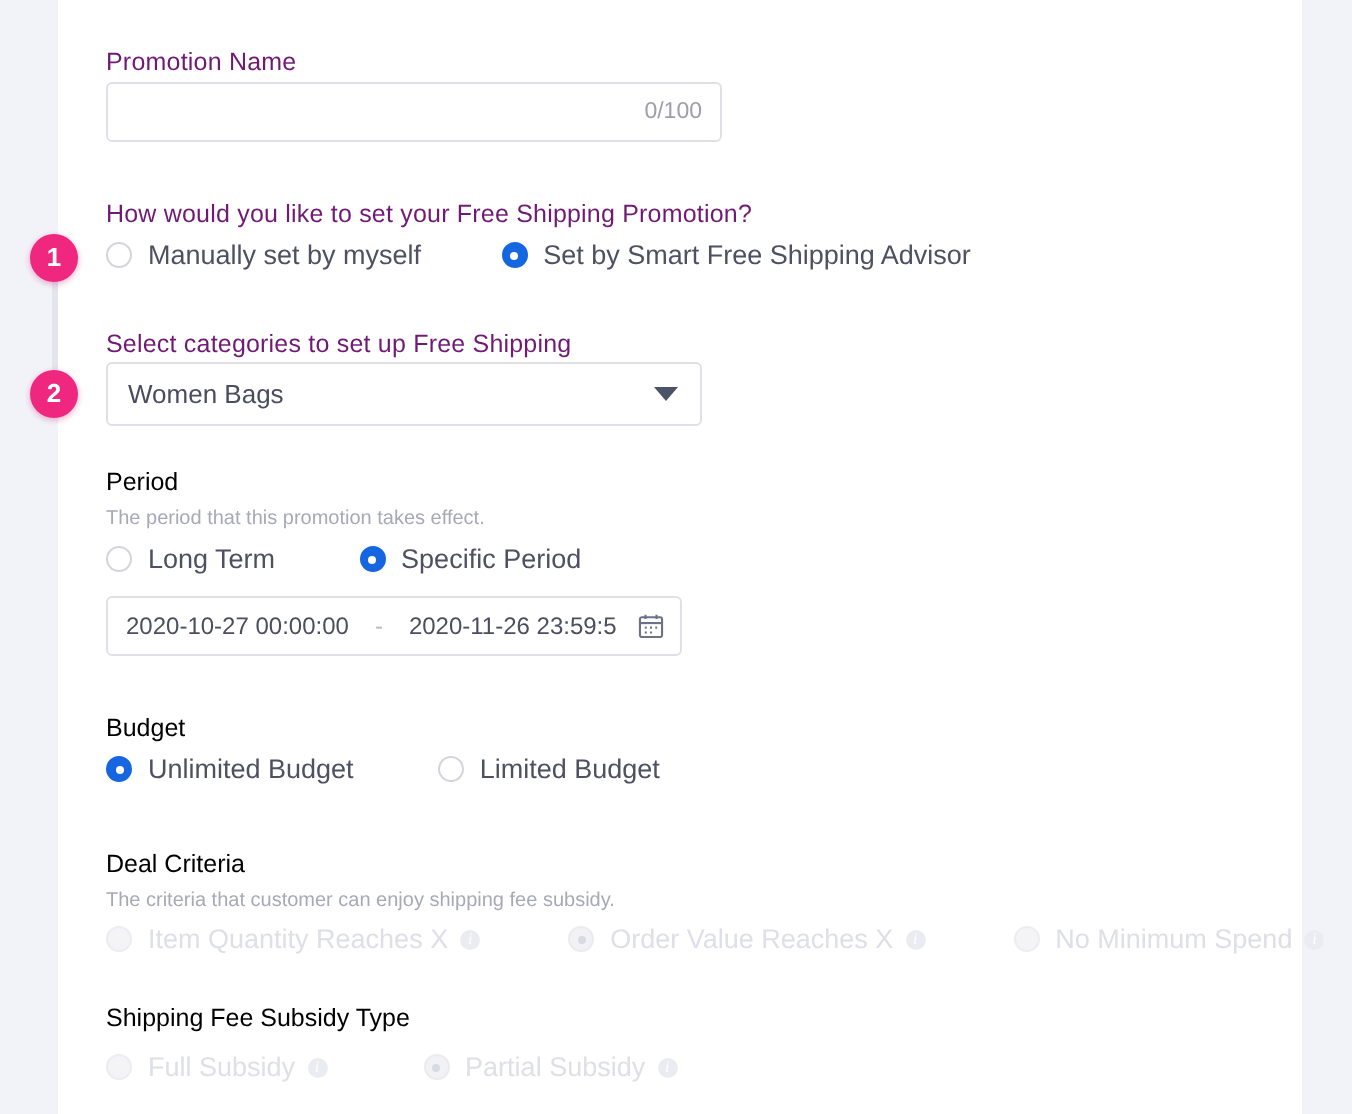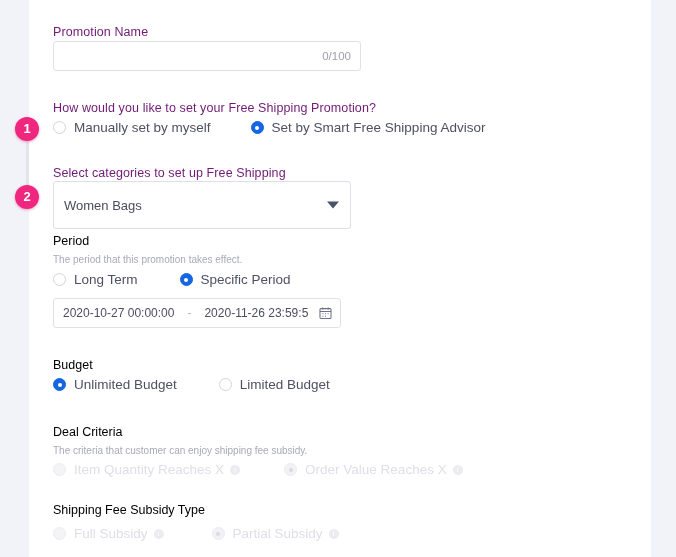--- a/index.html
+++ b/index.html
@@ -191,21 +191,21 @@
     font-style: italic;
     font-family: "Liberation Serif", serif;
     margin-left: 6px;
     vertical-align: 1px;
   }
 
   
   .select-box {
     position: relative;
     width: 298px;
-    height: 48px;
+    height: 32px;
     border: 1px solid #dedfe7;
     border-radius: 3px;
     background: #fff;
     box-sizing: border-box;
     cursor: pointer;
   }
   .select-box .value {
     position: absolute;
     left: 10px;
     top: 50%;
@@ -369,20 +369,25 @@
       <div class="radio-opt" style="margin-right:34px;">
         <span class="radio-mark"></span>
         <span class="radio-text">Item Quantity Reaches X</span>
         <span class="info-badge">i</span>
       </div>
       <div class="radio-opt checked" style="margin-right:34px;">
         <span class="radio-mark"></span>
         <span class="radio-text">Order Value Reaches X</span>
         <span class="info-badge">i</span>
       </div>
+      <div class="radio-opt">
+        <span class="radio-mark"></span>
+        <span class="radio-text">No Minimum Spend</span>
+        <span class="info-badge">i</span>
+      </div>
     </div>
 
     <div class="abs" style="left:0; top:500px;">
       <span class="section-title">Shipping Fee Subsidy Type</span>
     </div>
     <div class="abs radio-row disabled-group" style="left:0; top:526px;">
       <div class="radio-opt" style="margin-right:38px;">
         <span class="radio-mark"></span>
         <span class="radio-text">Full Subsidy</span>
         <span class="info-badge">i</span>

